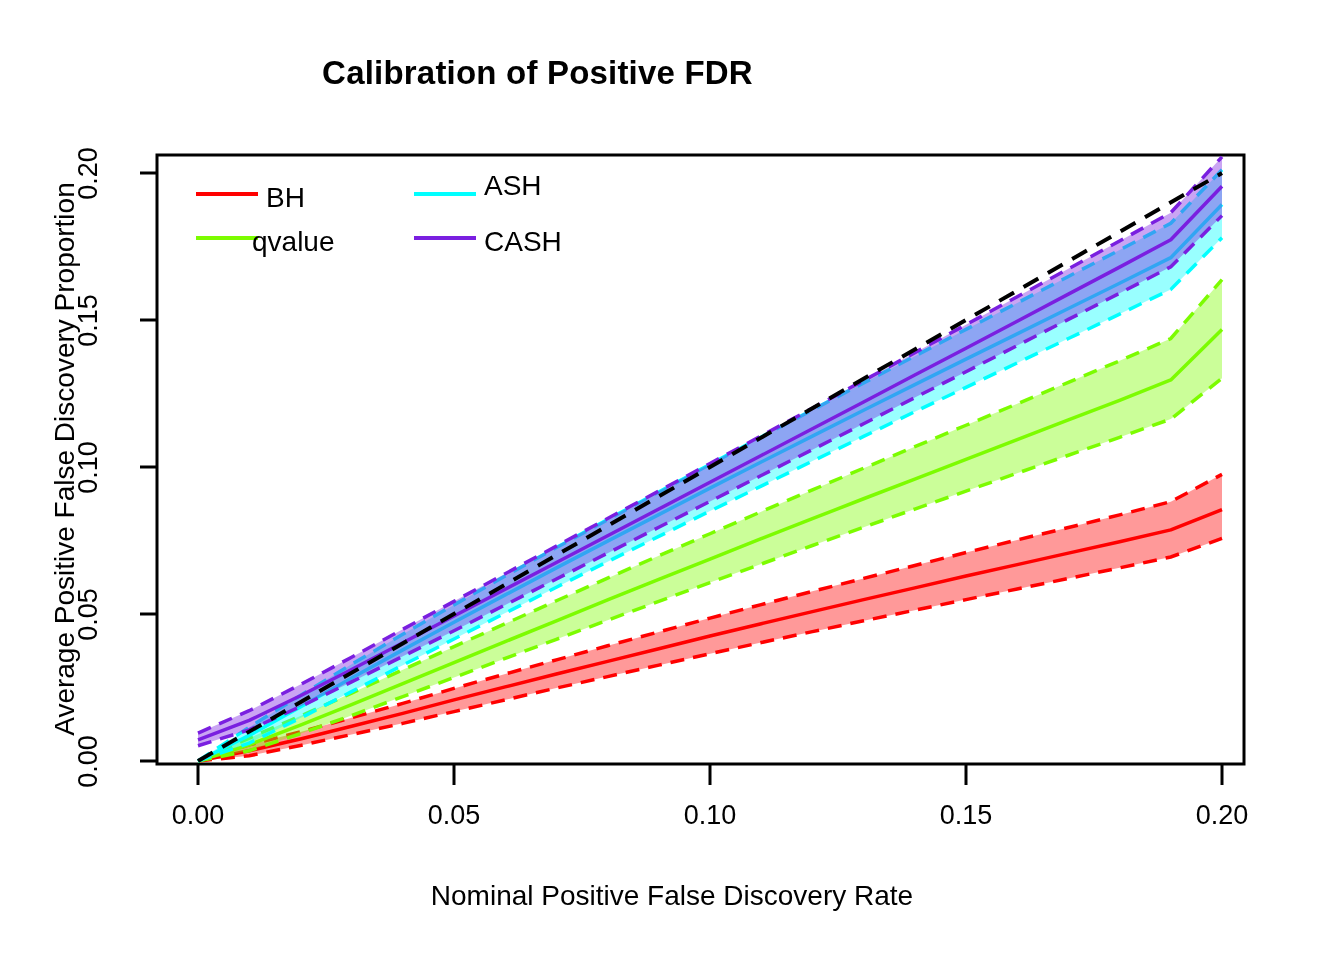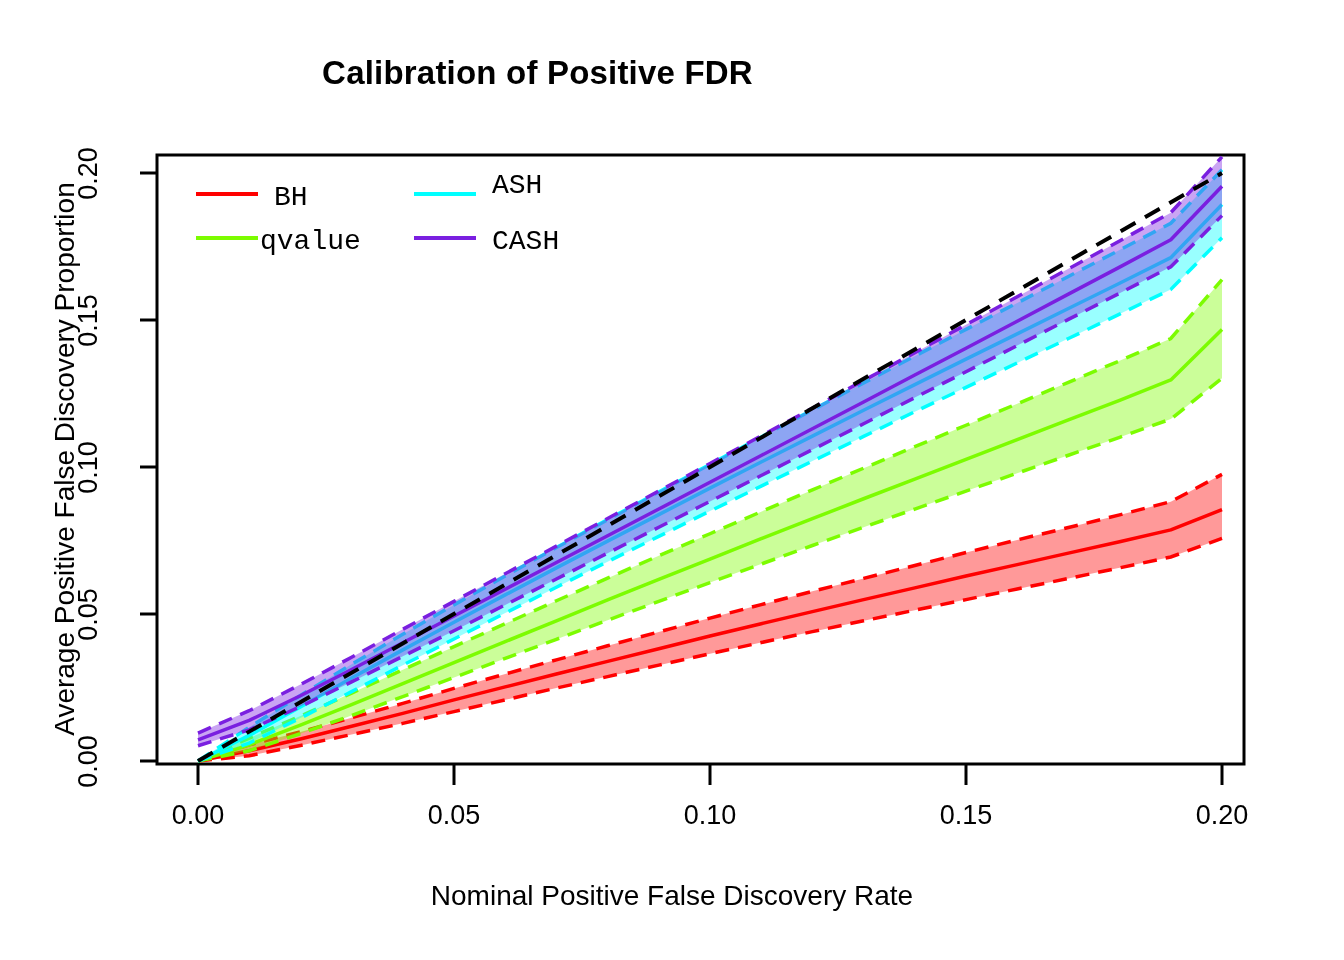--- a/index.html
+++ b/index.html
@@ -68,22 +68,21 @@
     left: 28px;
   }
   #plot-svg {
     position: absolute;
     left: 0;
     top: 0;
   }
   .legend-label {
     position: absolute;
     font-size: 28px;
-    font-family: Liberation Mono, monospace;
-    margin-left: 8px;
+    font-family: Liberation Sans, sans-serif;
   }
 </style>
 </head>
 <body>
 
 <div id="figure">
 
   <div id="chart-title">Calibration of Positive FDR</div>
 
   <div id="ylabel">Average Positive False Discovery Proportion</div>

